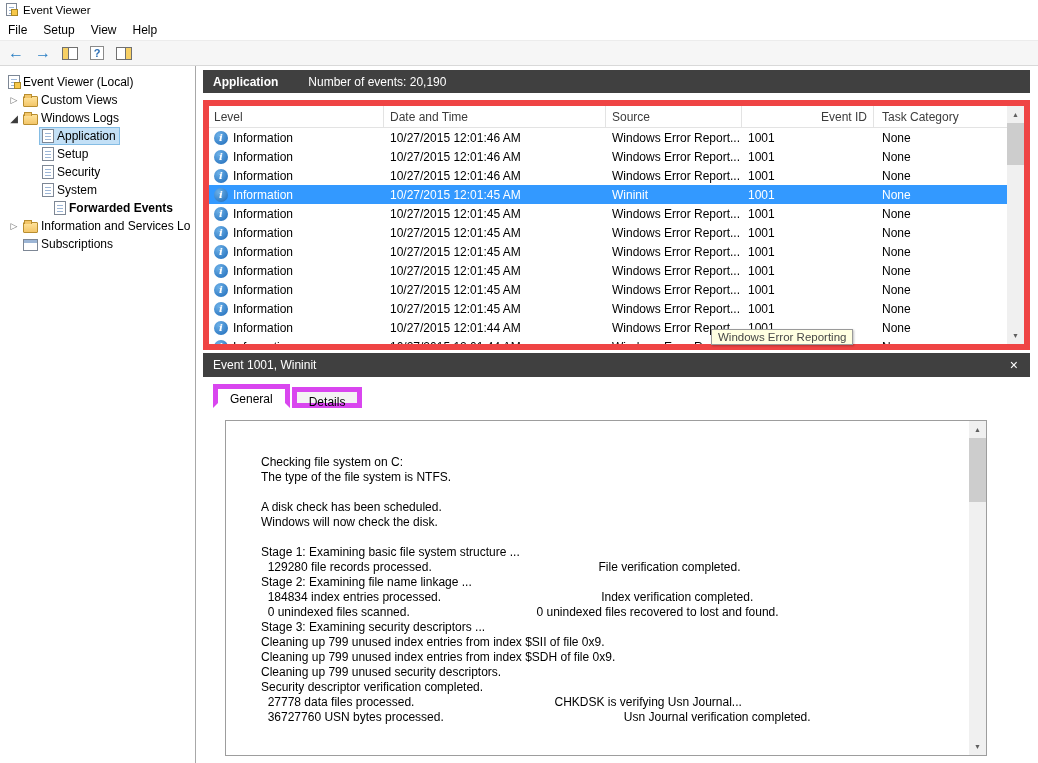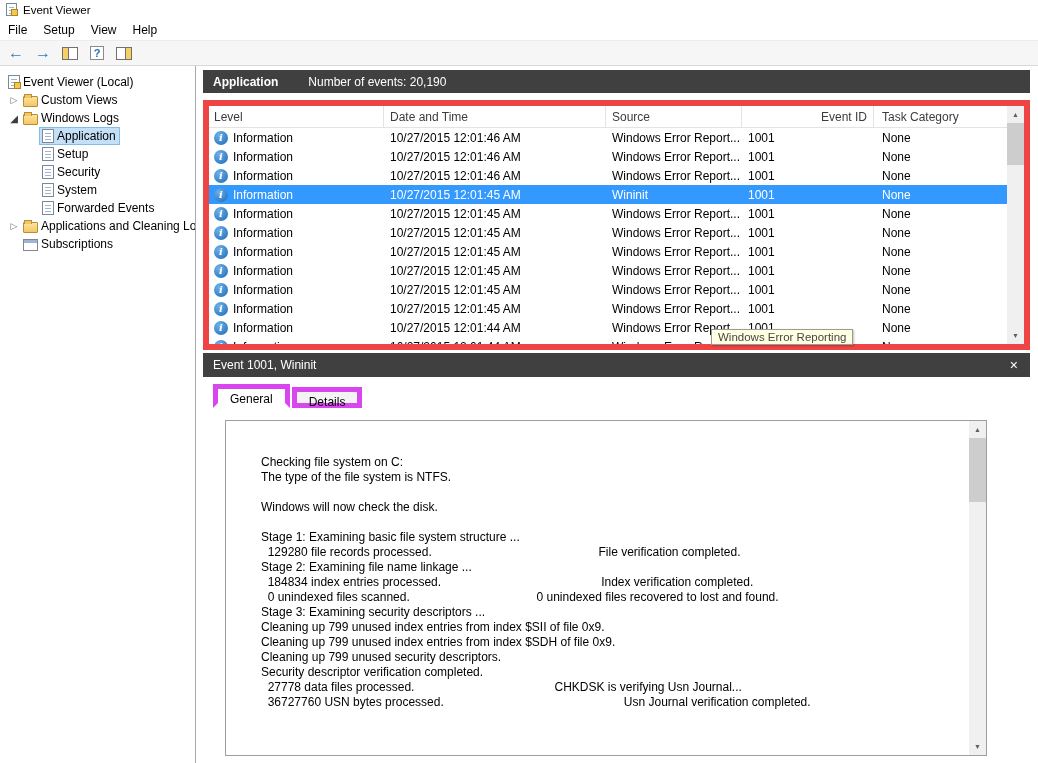--- a/index.html
+++ b/index.html
@@ -165,32 +165,32 @@
           <span class="tlabel">Security</span>
         </span>
       </div>
       <div class="tree-item" style="padding-left: 24px;">
         <span class="expander none"></span>
         <span class="selwrap">
           <span class="ticon log-icon"></span>
           <span class="tlabel">System</span>
         </span>
       </div>
-      <div class="tree-item" style="padding-left: 24px;">
+      <div class="tree-item" style="padding-left: 36px; font-weight: bold;">
         <span class="expander none"></span>
         <span class="selwrap">
           <span class="ticon log-icon"></span>
           <span class="tlabel">Forwarded Events</span>
         </span>
       </div>
       <div class="tree-item" style="padding-left: 6px;">
         <span class="expander collapsed">▷</span>
         <span class="selwrap">
           <span class="ticon folder-icon"></span>
-          <span class="tlabel">Applications and Cleaning Lo</span>
+          <span class="tlabel">Information and Services Lo</span>
         </span>
       </div>
       <div class="tree-item" style="padding-left: 6px;">
         <span class="expander none"></span>
         <span class="selwrap">
           <span class="ticon subscriptions-icon"></span>
           <span class="tlabel">Subscriptions</span>
         </span>
       </div>
     </div>
@@ -350,20 +350,21 @@
       </div>
       <div class="tabs">
           <div class="tab active">General</div>
           <div class="tab">Details</div>
         </div>
       <div class="msgbox">
         <div class="msg">
             <div class="line">Checking file system on C:</div>
             <div class="line">The type of the file system is NTFS.</div>
             <div class="line"></div>
+            <div class="line">A disk check has been scheduled.</div>
             <div class="line">Windows will now check the disk.</div>
             <div class="line"></div>
             <div class="line">Stage 1: Examining basic file system structure ...</div>
             <div class="line">  129280 file records processed.                                                  File verification completed.</div>
             <div class="line">Stage 2: Examining file name linkage ...</div>
             <div class="line">  184834 index entries processed.                                                Index verification completed.</div>
             <div class="line">  0 unindexed files scanned.                                      0 unindexed files recovered to lost and found.</div>
             <div class="line">Stage 3: Examining security descriptors ...</div>
             <div class="line">Cleaning up 799 unused index entries from index $SII of file 0x9.</div>
             <div class="line">Cleaning up 799 unused index entries from index $SDH of file 0x9.</div>

